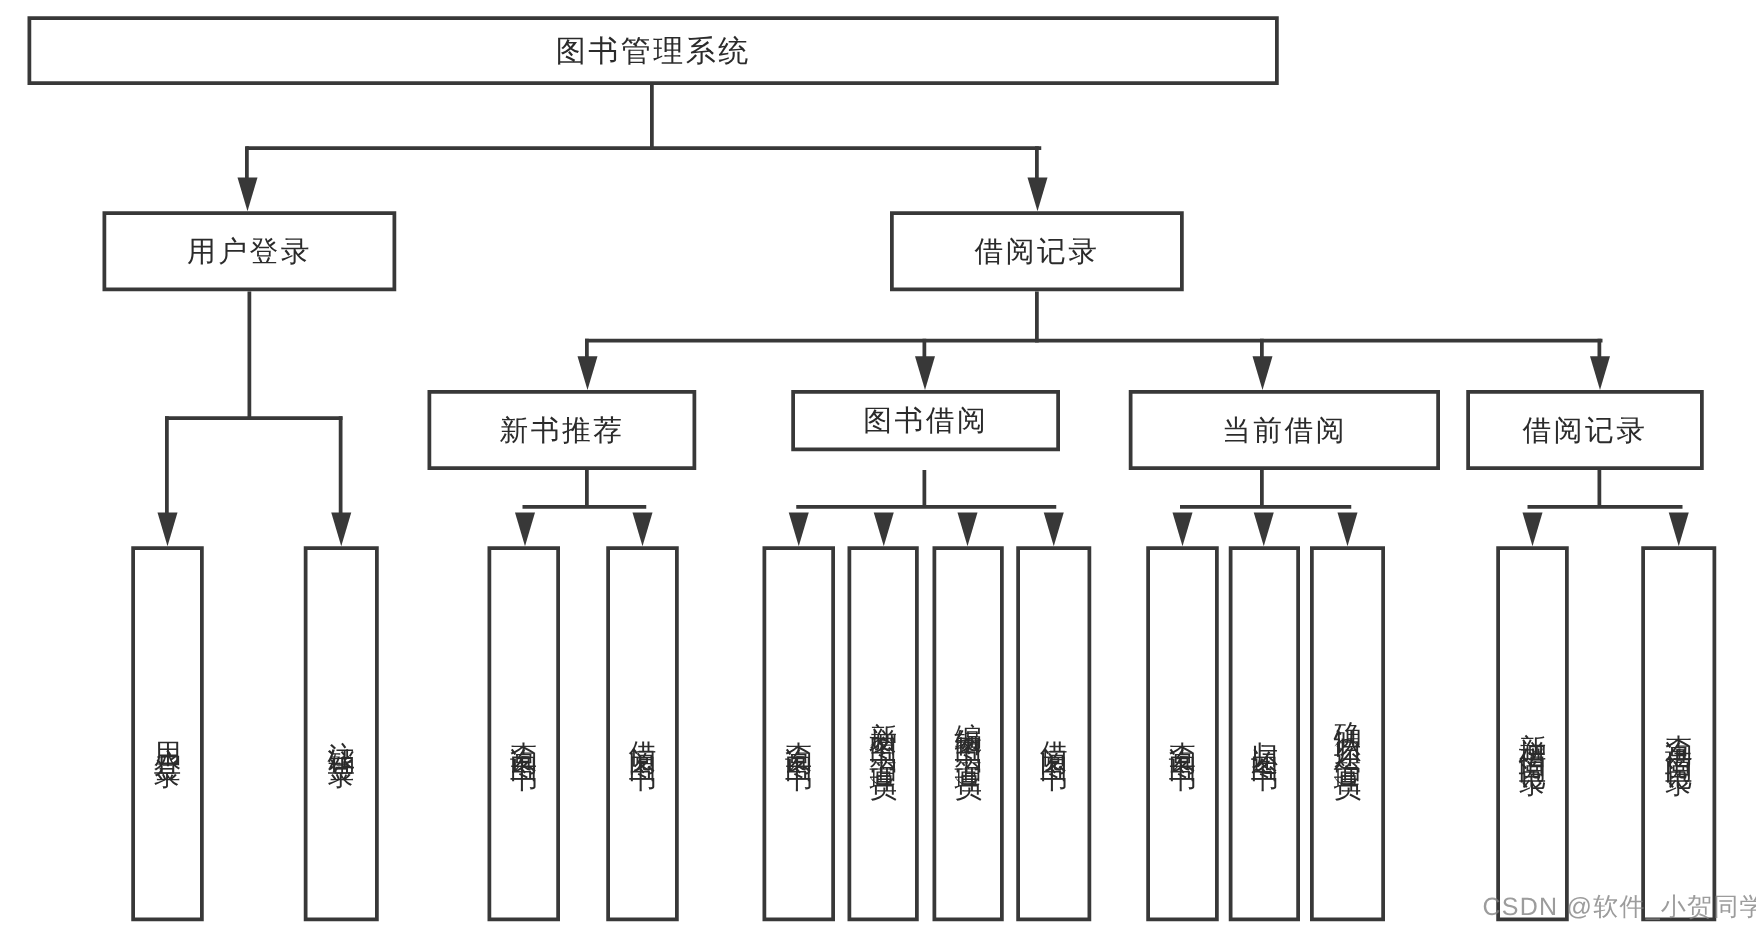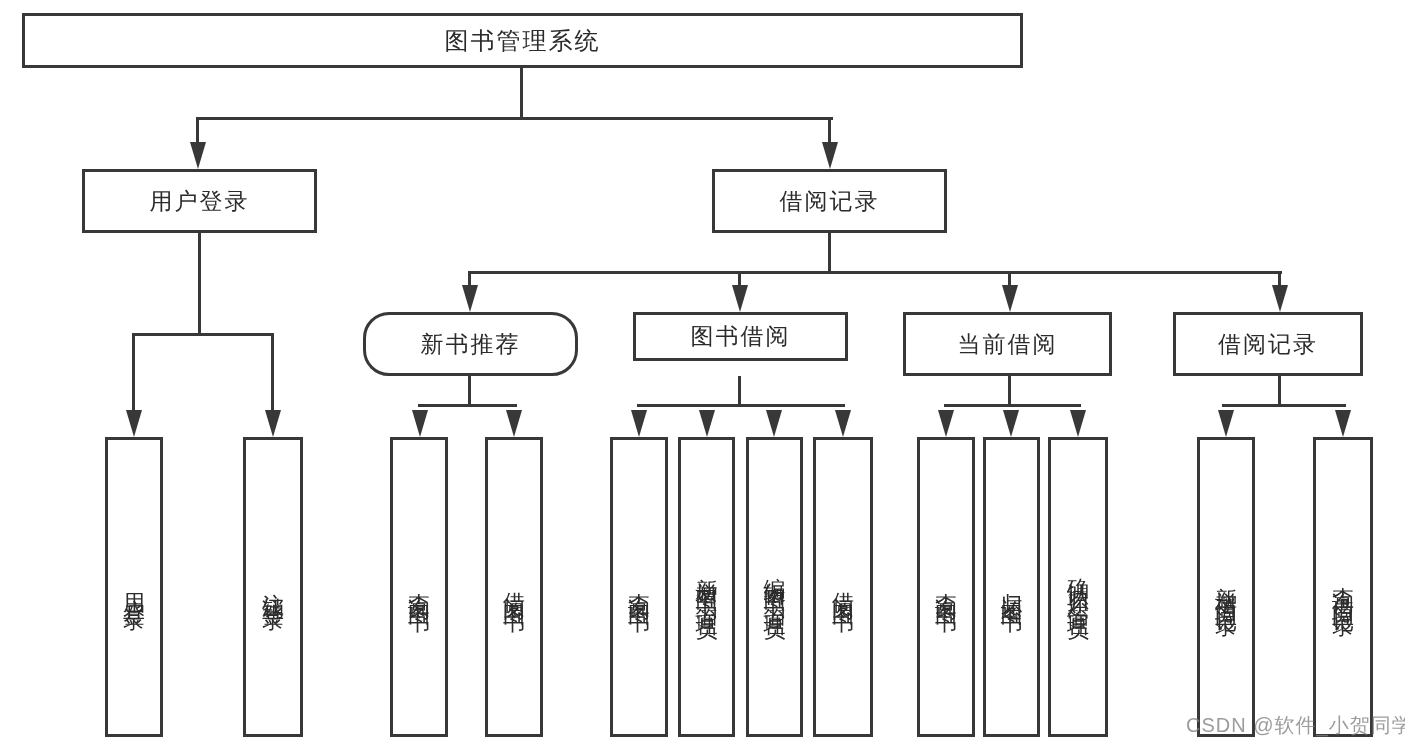--- a/index.html
+++ b/index.html
@@ -55,29 +55,29 @@
   </div>
 
   <div class="box hbox" style="left:82px;top:169px;width:235px;height:64px;">
     <span>用户登录</span>
   </div>
 
   <div class="box hbox" style="left:712px;top:169px;width:235px;height:64px;">
     <span>借阅记录</span>
   </div>
 
-  <div class="box hbox" style="left:363px;top:312px;width:215px;height:64px;border-radius:26px;">
+  <div class="box hbox" style="left:342px;top:312px;width:215px;height:64px;">
     <span>新书推荐</span>
   </div>
 
   <div class="box hbox" style="left:633px;top:312px;width:215px;height:49px;">
     <span>图书借阅</span>
   </div>
 
-  <div class="box hbox" style="left:903px;top:312px;width:209px;height:64px;">
+  <div class="box hbox" style="left:903px;top:312px;width:249px;height:64px;">
     <span>当前借阅</span>
   </div>
 
   <div class="box hbox" style="left:1173px;top:312px;width:190px;height:64px;">
     <span>借阅记录</span>
   </div>
 
   <div class="box vbox" style="left:105px;top:437px;width:58px;height:300px;">
     <span>用户登录</span>
   </div>

